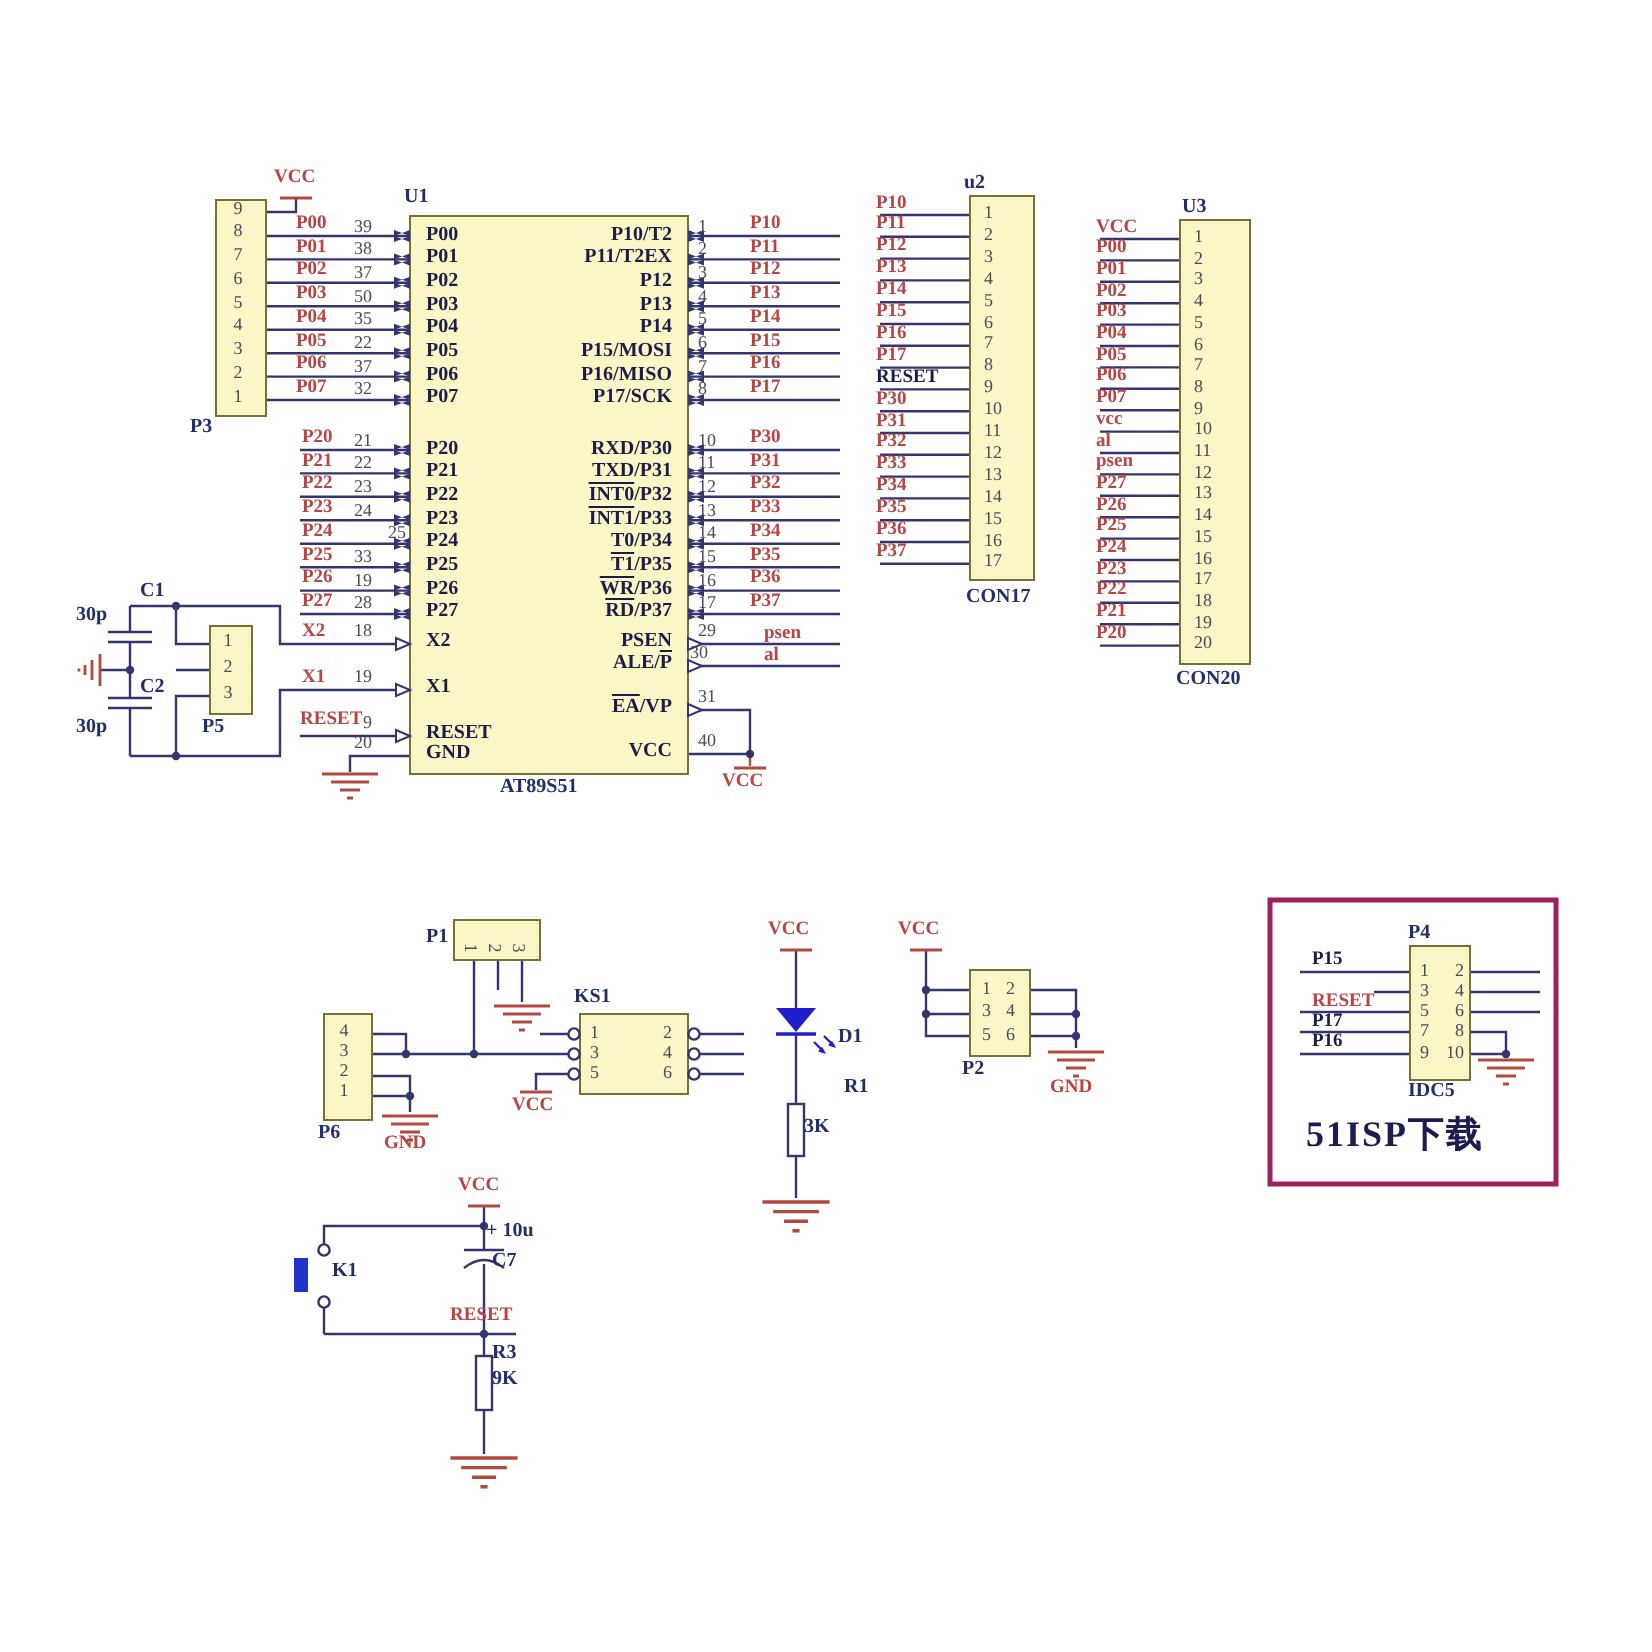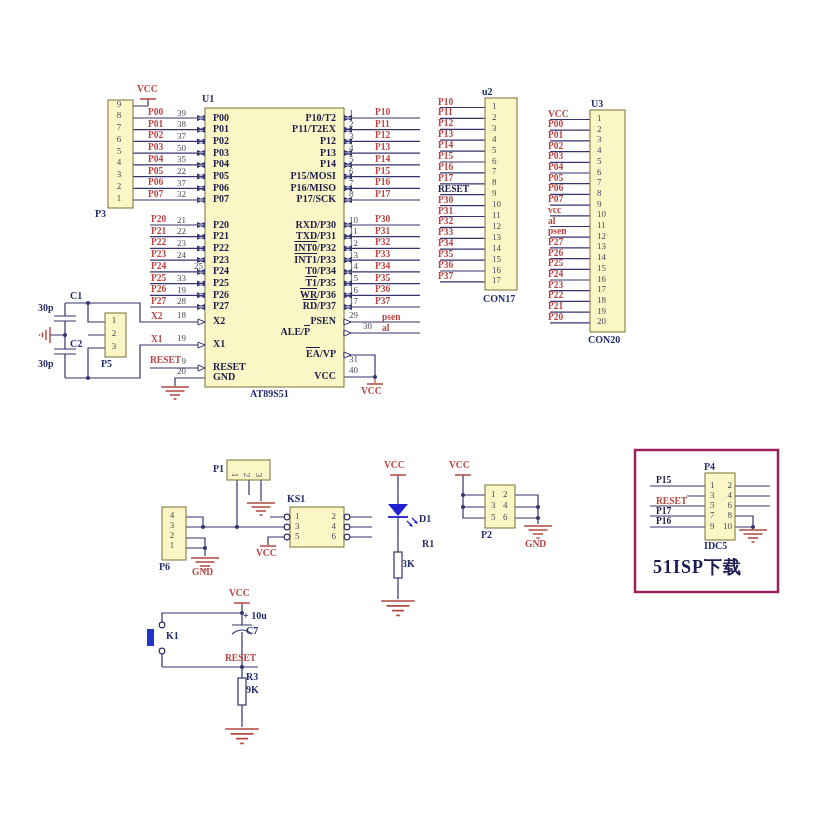--- a/index.html
+++ b/index.html
@@ -713,30 +713,30 @@
   <span class="abs net" style="left:150px;top:356px">RESET</span>
   <span class="abs net" style="left:382px;top:313px">psen</span>
   <span class="abs net" style="left:382px;top:324px">al</span>
   <span class="abs net" style="left:361px;top:387px">VCC</span>
 
   <span class="abs num mnum" style="left:162px;top:311px">18</span>
   <span class="abs num mnum" style="left:162px;top:334px">19</span>
   <span class="abs num mnum" style="left:162px;top:357px">9</span>
   <span class="abs num mnum" style="left:162px;top:367px">20</span>
   <span class="abs num" style="left:349px;top:311px">29</span>
-  <span class="abs num" style="left:363px;top:322px">30</span>
-  <span class="abs num" style="left:349px;top:355px">31</span>
+  <span class="abs num" style="left:345px;top:322px">30</span>
+  <span class="abs num" style="left:349px;top:344px">31</span>
   <span class="abs num" style="left:349px;top:366px">40</span>
 
   <span class="abs name" style="left:213px;top:316px">X2</span>
   <span class="abs name" style="left:213px;top:339px">X1</span>
   <span class="abs name" style="left:213px;top:362px">RESET</span>
   <span class="abs name" style="left:213px;top:372px">GND</span>
   <span class="abs name" style="right:490px;top:316px">PSEN</span>
-  <span class="abs name" style="right:516px;top:327px"><span>ALE/</span><span class="ov">P</span></span>
+  <span class="abs name" style="right:490px;top:327px"><span>ALE/</span><span class="ov">P</span></span>
   <span class="abs name" style="right:490px;top:349px"><span class="ov">EA</span><span>/VP</span></span>
   <span class="abs name" style="right:490px;top:371px">VCC</span>
 
   <span class="abs net" style="left:229px;top:589px">VCC</span>
   <span class="abs ref" style="left:243px;top:611px">+ 10u</span>
   <span class="abs ref" style="left:246px;top:626px">C7</span>
   <span class="abs ref" style="left:166px;top:631px">K1</span>
   <span class="abs net" style="left:225px;top:654px">RESET</span>
   <span class="abs ref" style="left:246px;top:672px">R3</span>
   <span class="abs ref" style="left:246px;top:685px">9K</span>

